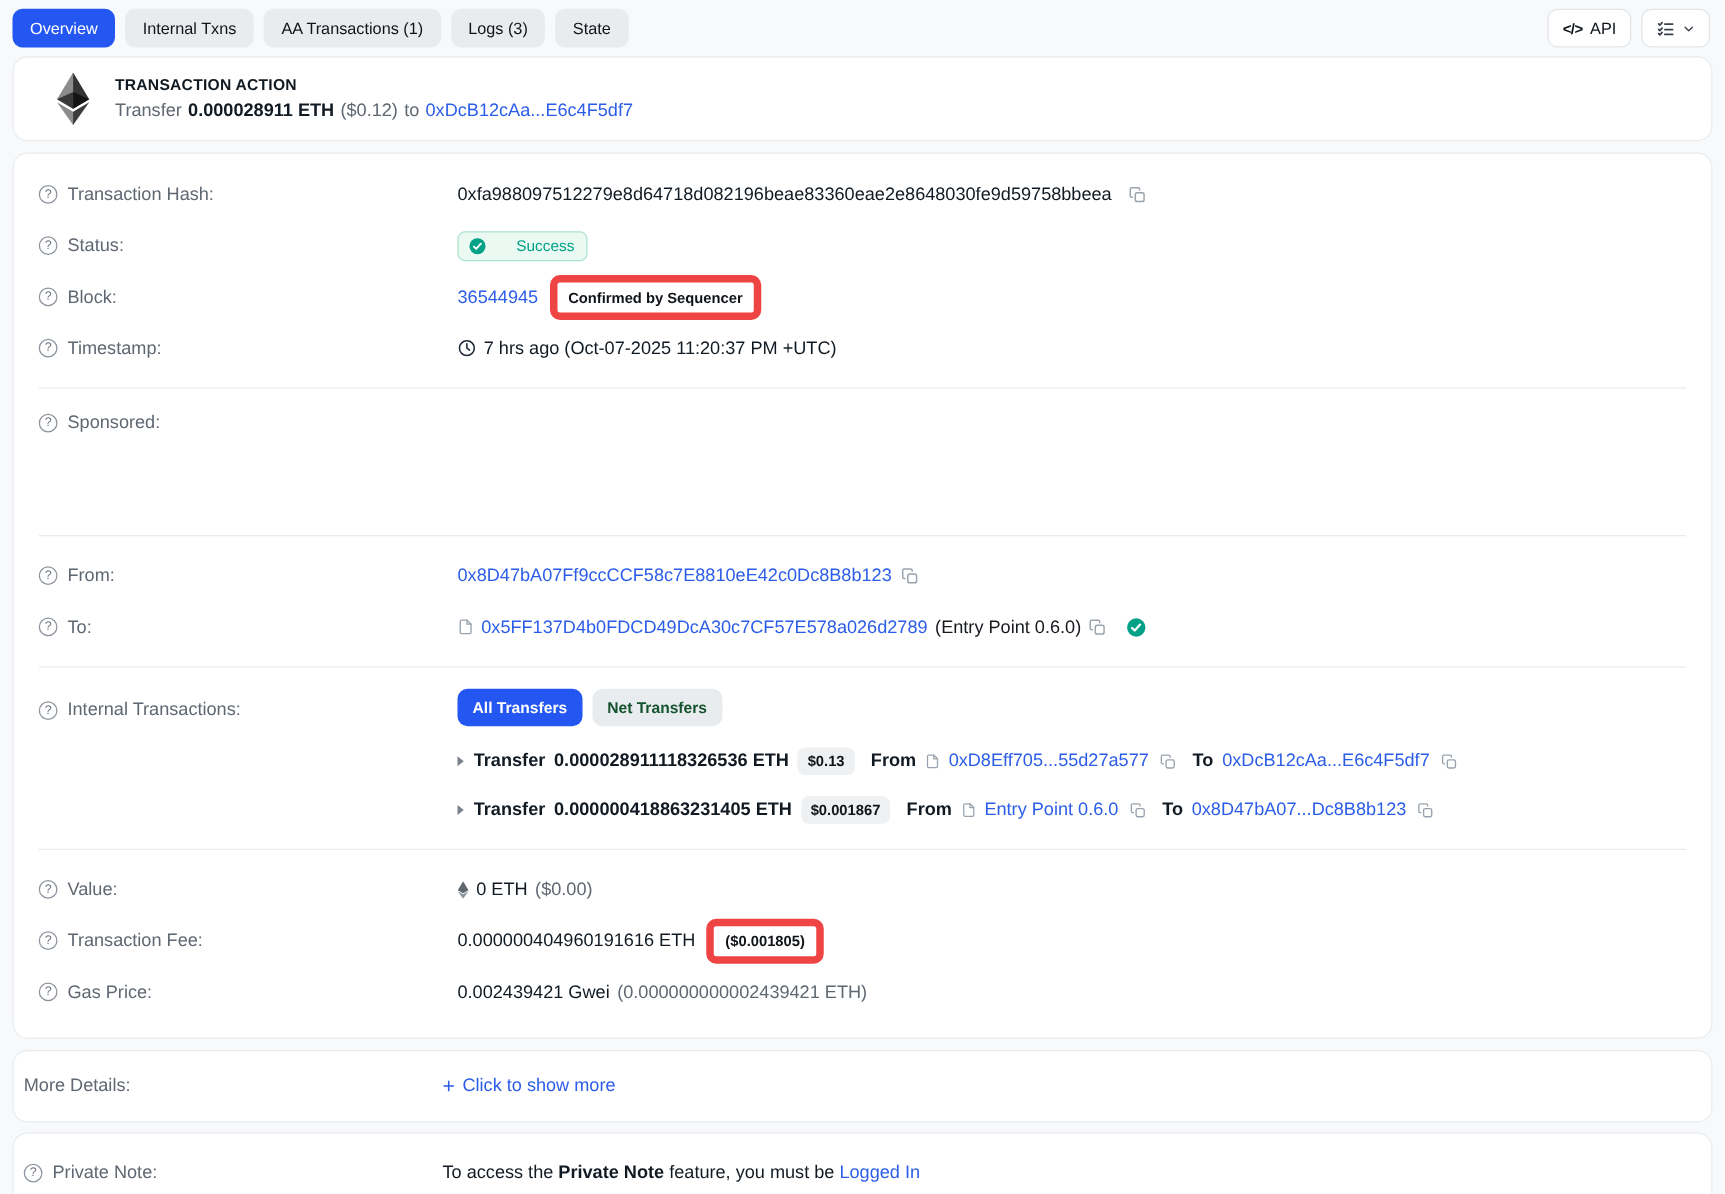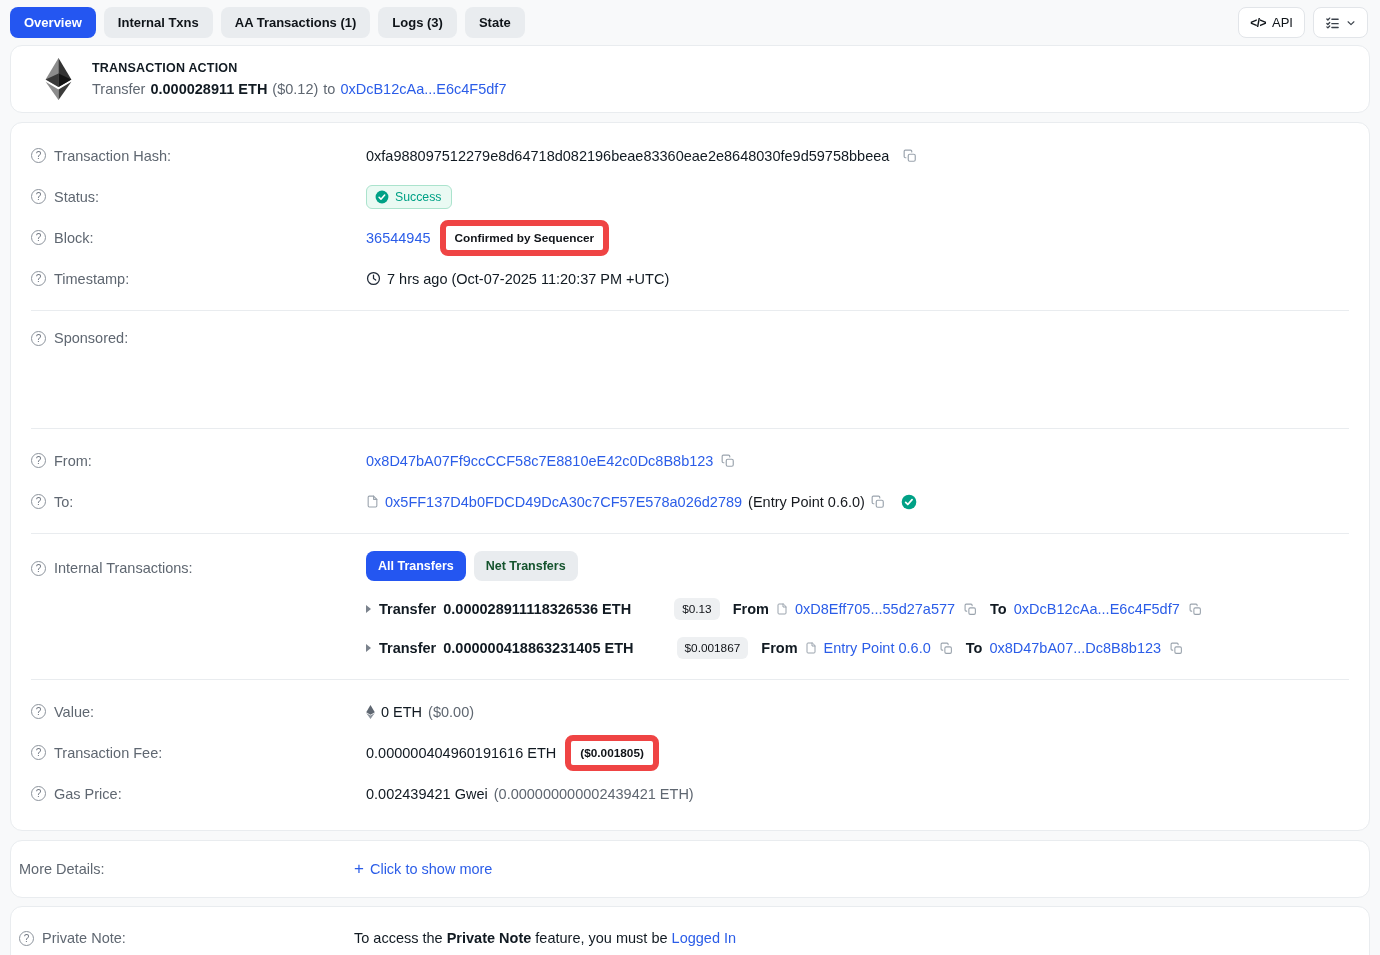--- a/index.html
+++ b/index.html
@@ -14,21 +14,21 @@
   .link { color: var(--link, #2b5de8); text-decoration: none; cursor: pointer; }
   .bold { font-weight: 700; color: var(--text-dark, #111a22); }
   .muted { color: var(--text-muted, #5f6771); }
 
   
   .topbar { display: flex; justify-content: space-between; align-items: center; padding: 8px 12px 8px 10px; height: 45px; }
   .tabs { display: flex; gap: 8px; }
   .tab {
     border: none; cursor: pointer; font-family: inherit;
     background: #e9ecef; color: #0f1419;
-    font-size: 13px; font-weight: 700; padding: 8px 14px; border-radius: 8px;
+    font-size: 13px; font-weight: 400; padding: 8px 14px; border-radius: 8px;
   }
   .tab.active { background: var(--accent, #2456f1); color: #fff; }
   .topbar-right { display: flex; gap: 8px; }
   .btn-light {
     display: flex; align-items: center; gap: 6px; cursor: pointer; font-family: inherit;
     background: #fff; border: 1px solid #e2e5e9; border-radius: 8px;
     padding: 5px 11px; font-size: 13px; color: #0f1419; height: 31px;
   }
   .code-glyph { font-weight: 600; font-size: 12px; letter-spacing: -0.5px; }
 
@@ -50,33 +50,33 @@
   .qicon {
     width: 15px; height: 15px; border: 1px solid #8d949d; border-radius: 50%;
     display: inline-flex; align-items: center; justify-content: center;
     font-size: 10px; color: #6f7681; flex-shrink: 0; font-weight: 400;
   }
   .divider { border: none; border-top: 1px solid var(--card-border, #e9ecef); margin: 11px 0; }
   .icon-btn { background: none; border: none; cursor: pointer; color: var(--icon-gray, #9aa3ad); display: inline-flex; align-items: center; padding: 0 2px; }
   .icon-btn svg { display: block; }
 
   .badge-success {
-    display: inline-flex; align-items: center; gap: 6px;
+    display: inline-flex; align-items: center; gap: 24px;
     background: var(--success-bg, #eafaf3); border: 1px solid var(--success-border, #abe3cd);
     color: var(--success, #00a186); border-radius: 6px; padding: 4px 10px 4px 8px;
     font-size: 12.3px; font-weight: 500;
   }
   .badge-outline {
     display: inline-flex; align-items: center; background: #fff;
     border: 6px solid #ef4444; border-radius: 8px; padding: 5px 9px;
     font-size: 11.8px; font-weight: 700; color: #101318;
   }
   .badge-gray {
     display: inline-flex; background: #eef0f2; border-radius: 6px;
-    padding: 4px 8px; font-size: 11.8px; font-weight: 400; color: #101318; margin-left: 36px;
+    padding: 4px 8px; font-size: 11.8px; font-weight: 700; color: #101318;
   }
   .sponsored-row { min-height: 95px; align-items: flex-start; padding-top: 8px; }
 
   .pill-toggle {
     border: none; cursor: pointer; font-family: inherit;
     font-size: 12.5px; font-weight: 700; padding: 8px 12px; border-radius: 8px;
     background: #e9ecef; color: #14532d;
   }
   .pill-toggle.active { background: var(--accent, #2456f1); color: #fff; }
   .transfer-line { display: flex; align-items: center; gap: 7px; margin-top: 17px; }

